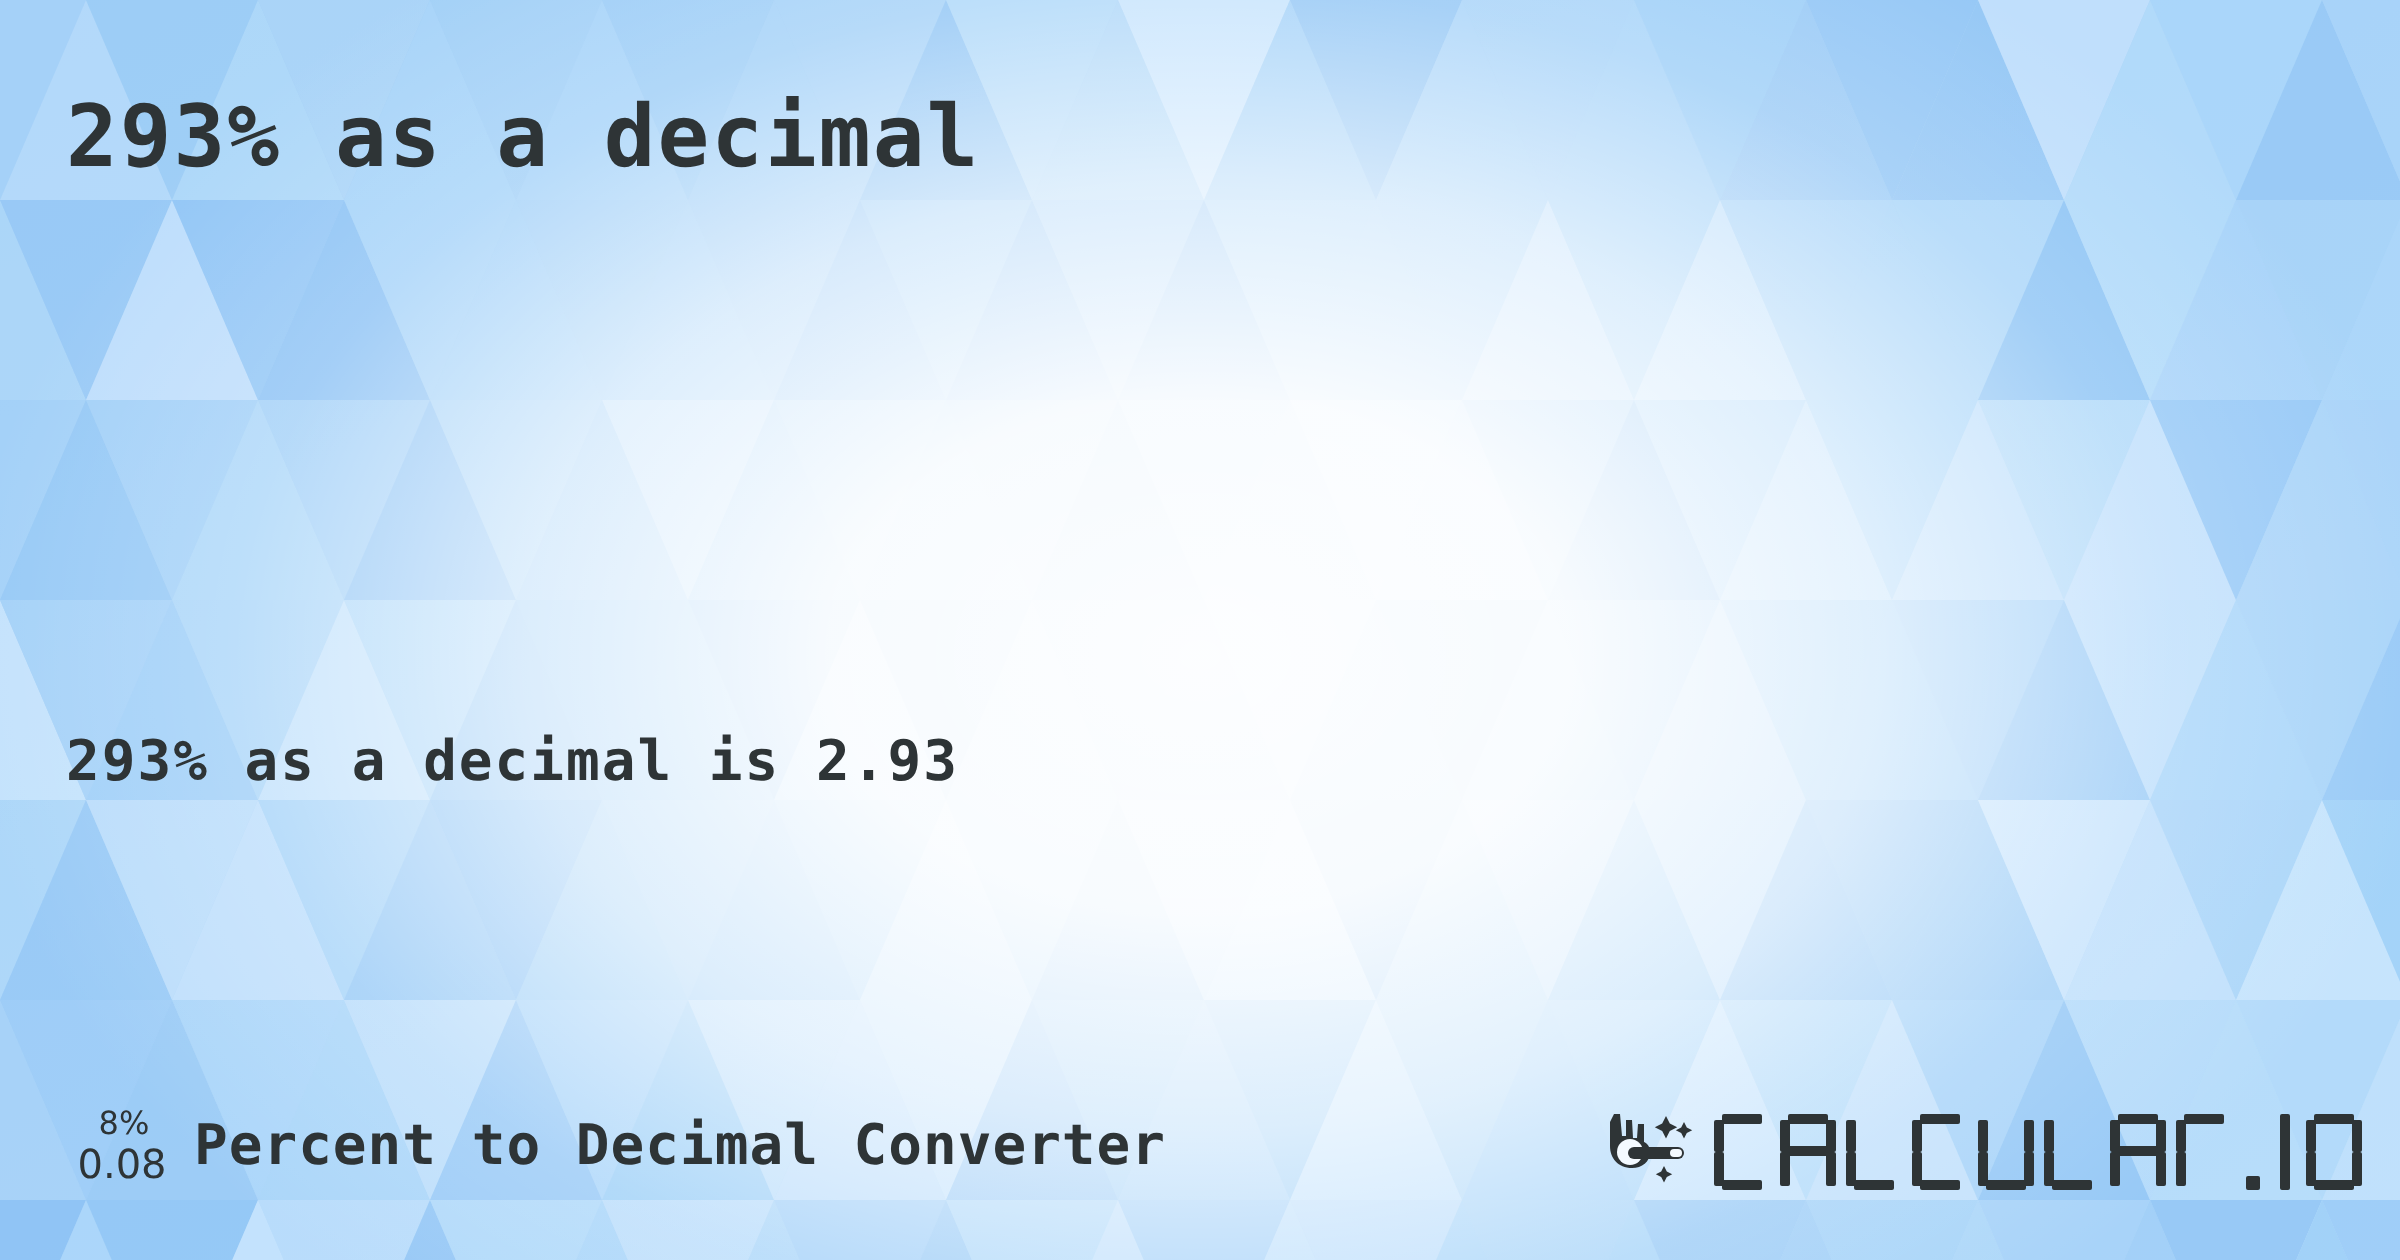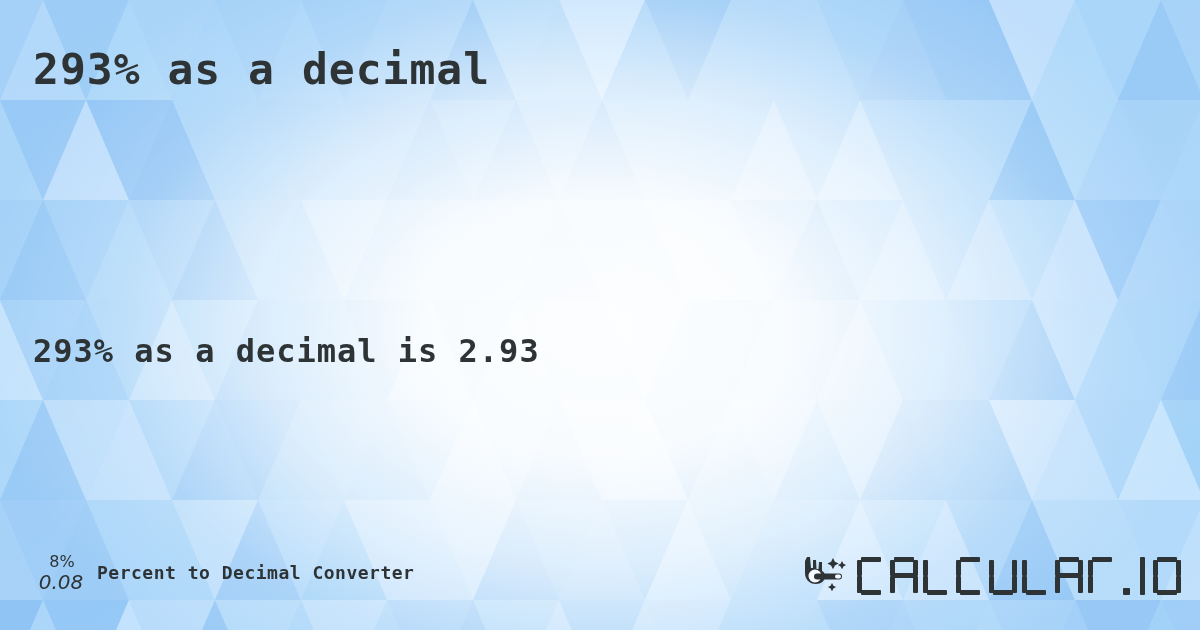--- a/index.html
+++ b/index.html
@@ -66,22 +66,22 @@
     width: 1125px;
     font-size: 25.5px;
     line-height: 38px;
     color: #3a4246;
     letter-spacing: 0.2px;
   }
 
   .answer {
     position: absolute;
     left: 33px;
-    top: 332px;
-    font-size: 32px;
+    top: 364px;
+    font-size: 28px;
     font-weight: bold;
     letter-spacing: 1px;
     color: #2e3436;
     white-space: nowrap;
   }
 
   
   .footer {
     position: absolute;
     left: 0;
@@ -111,25 +111,24 @@
   }
   .pct-icon .top {
     font-size: 16px;
     display: block;
     padding-left: 2px;
     margin-bottom: 2px;
   }
   .pct-icon .bottom {
     font-size: 20px;
     display: block;
-    font-style: italic;
   }
 
   .footer-title {
-    font-size: 18px;
+    font-size: 28px;
     font-weight: bold;
     letter-spacing: 0.5px;
     color: #2e3436;
     white-space: nowrap;
   }
 
   
   .brand {
     position: absolute;
     right: 14px;

